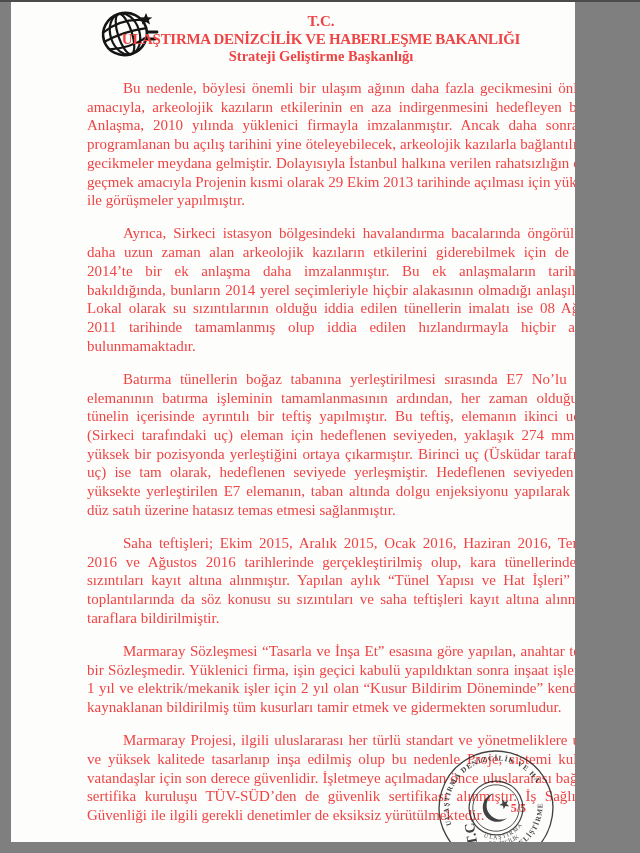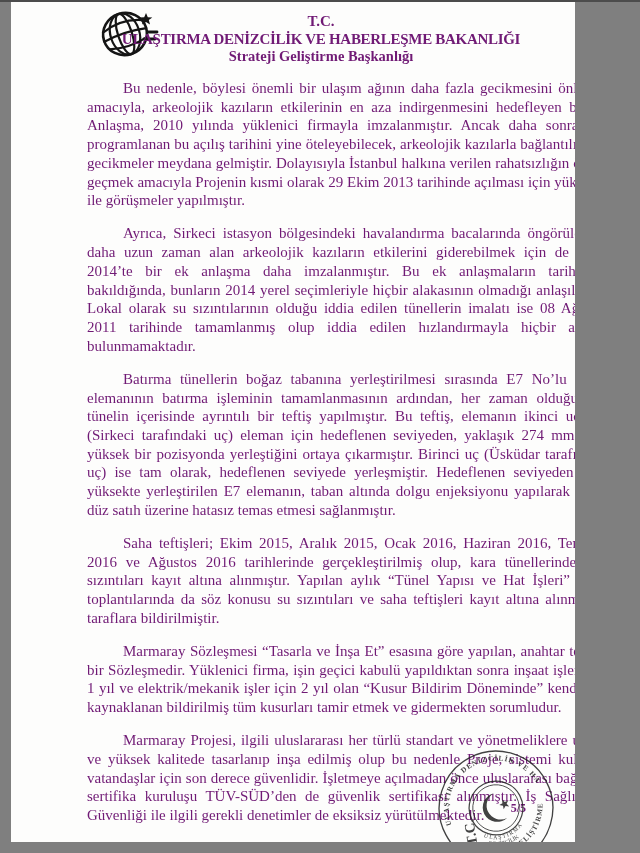--- a/index.html
+++ b/index.html
@@ -4,21 +4,21 @@
 <style>
   html,body{margin:0;padding:0;}
   body{
     width:640px;height:853px;position:relative;overflow:hidden;
     background:#7f7f7f;
     font-family:"Liberation Serif","DejaVu Serif",serif;
   }
   .top-edge{position:absolute;top:0;left:0;width:640px;height:2px;background:#4c4c4c;z-index:5;}
   .page{
     position:absolute;top:2px;left:11px;width:564px;height:840px;
-    background:#fdfdfc;overflow:hidden;color:#701a75;
+    background:#fdfdfc;overflow:hidden;color:#ef4444;
   }
   .header-block{position:relative;padding-top:11px;left:28px;text-align:center;}
   .hdr-tc{font-weight:bold;font-size:15px;line-height:17px;}
   .hdr-ministry{font-weight:bold;font-size:15px;line-height:18px;letter-spacing:-0.3px;}
   .hdr-dept{font-weight:bold;font-size:14.5px;line-height:17px;}
   .logo{position:absolute;left:88px;top:4px;width:62px;height:56px;}
   .content{margin:14px 19px 0 76px;width:523px;}
   .content p{
     font-size:15px;line-height:18.7px;text-align:justify;
     text-indent:36px;margin:0 0 14.5px 0;

